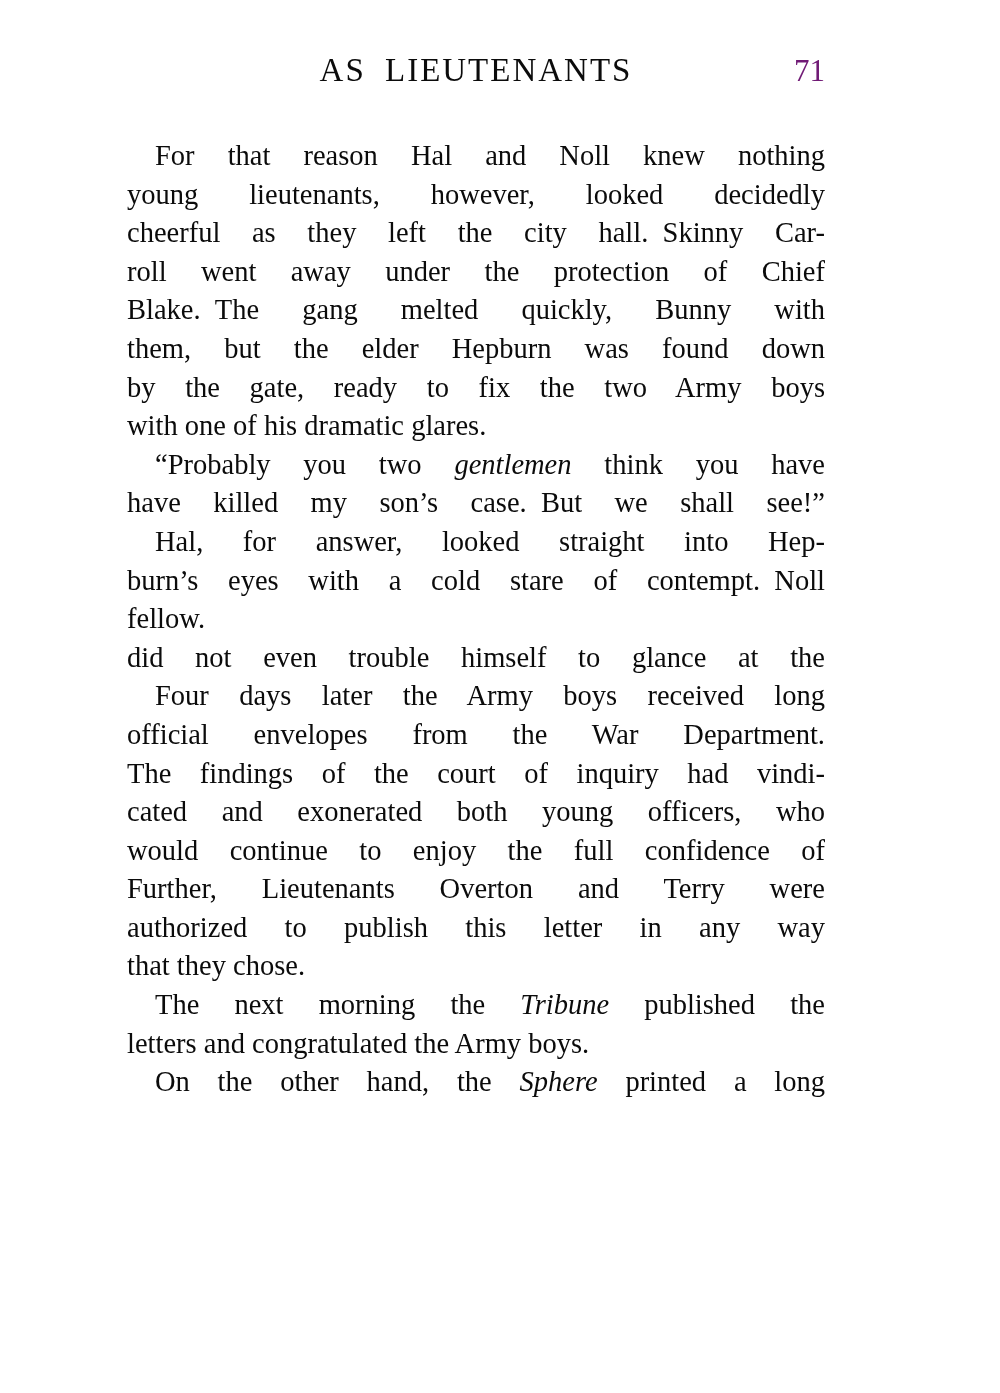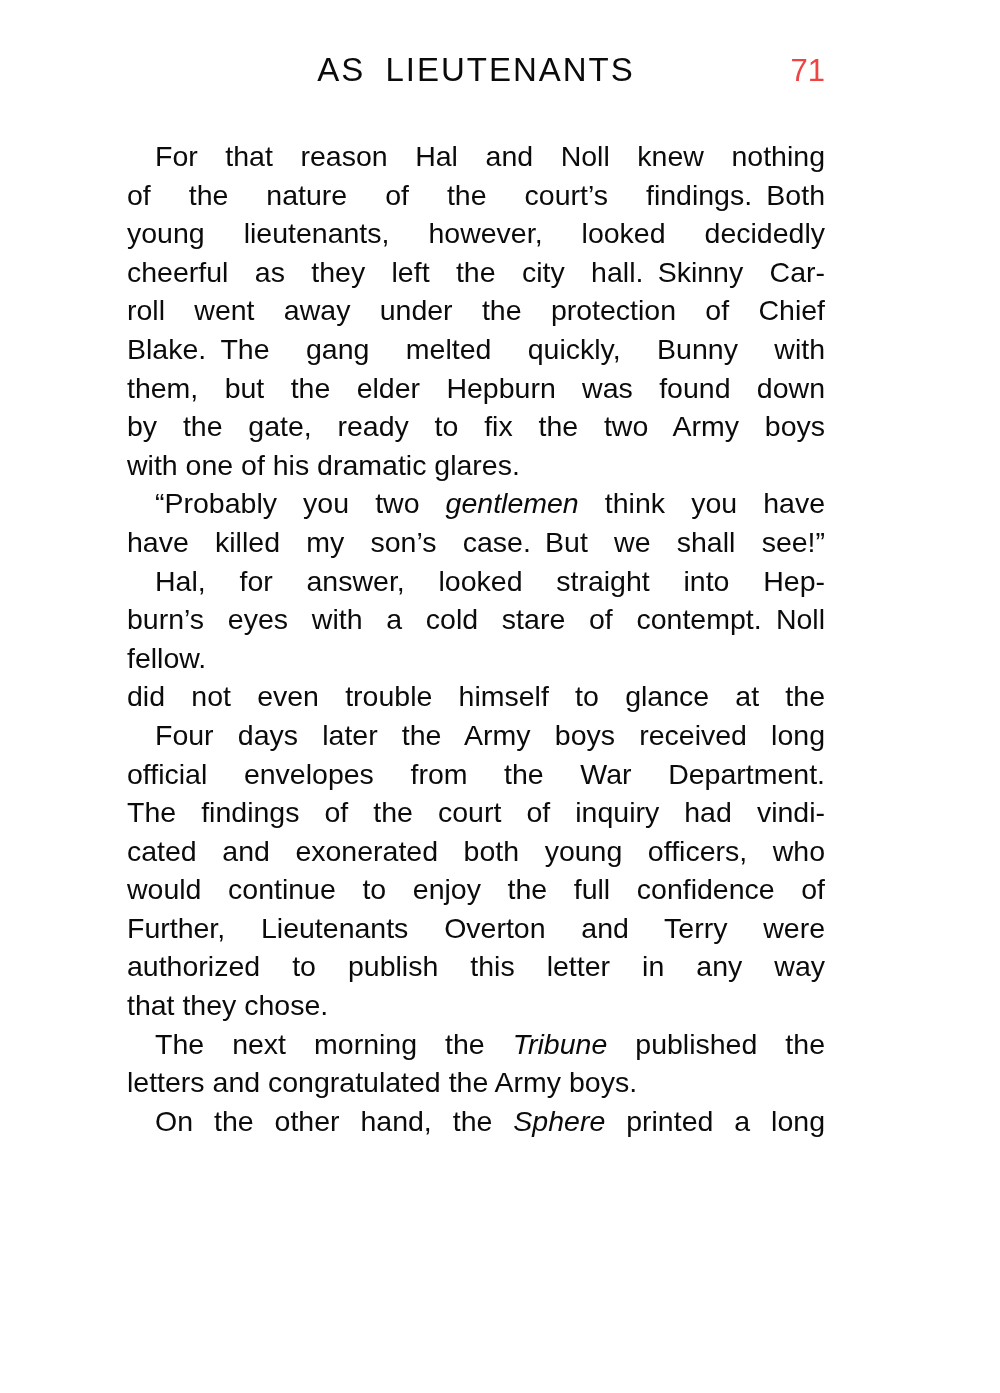--- a/index.html
+++ b/index.html
@@ -6,21 +6,21 @@
     margin: 0;
     padding: 0;
     background: #ffffff;
   }
   .page {
     position: relative;
     width: 1000px;
     height: 1393px;
     background: #ffffff;
     color: #0b0b0b;
-    font-family: Liberation Sans, sans-serif;
+    font-family: Liberation Serif, serif;
     overflow: hidden;
   }
   .header {
     position: absolute;
     top: 52px;
     left: 127px;
     width: 698px;
     height: 40px;
   }
   .running-title {
@@ -30,21 +30,21 @@
     letter-spacing: 2px;
     word-spacing: 9px;
     color: #0b0b0b;
   }
   .page-number {
     position: absolute;
     right: 0;
     top: 1px;
     font-size: 31px;
     line-height: 36px;
-    color: #ef4444;
+    color: #701a75;
   }
   .body-text {
     position: absolute;
     left: 127px;
     top: 137px;
     width: 698px;
     font-size: 28.5px;
     line-height: 38.6px;
     color: #0b0b0b;
   }
@@ -66,21 +66,20 @@
 </head>
 <body>
 
 <div class="page">
   <div class="header">
     <div class="running-title">AS LIEUTENANTS</div>
     <div class="page-number">71</div>
   </div>
   <div class="body-text">
       <div class="line indent"><span>For that reason Hal and Noll knew nothing</span></div>
-      <div class="line"><span>of the nature of the court’s findings. Both</span></div>
       <div class="line"><span>young lieutenants, however, looked decidedly</span></div>
       <div class="line"><span>cheerful as they left the city hall. Skinny Car-</span></div>
       <div class="line"><span>roll went away under the protection of Chief</span></div>
       <div class="line"><span>Blake. The gang melted quickly, Bunny with</span></div>
       <div class="line"><span>them, but the elder Hepburn was found down</span></div>
       <div class="line"><span>by the gate, ready to fix the two Army boys</span></div>
       <div class="line flush"><span>with one of his dramatic glares.</span></div>
       <div class="line indent"><span>“Probably you two </span><i>gentlemen</i><span> think you have</span></div>
       <div class="line"><span>have killed my son’s case. But we shall see!”</span></div>
       <div class="line indent"><span>Hal, for answer, looked straight into Hep-</span></div>

